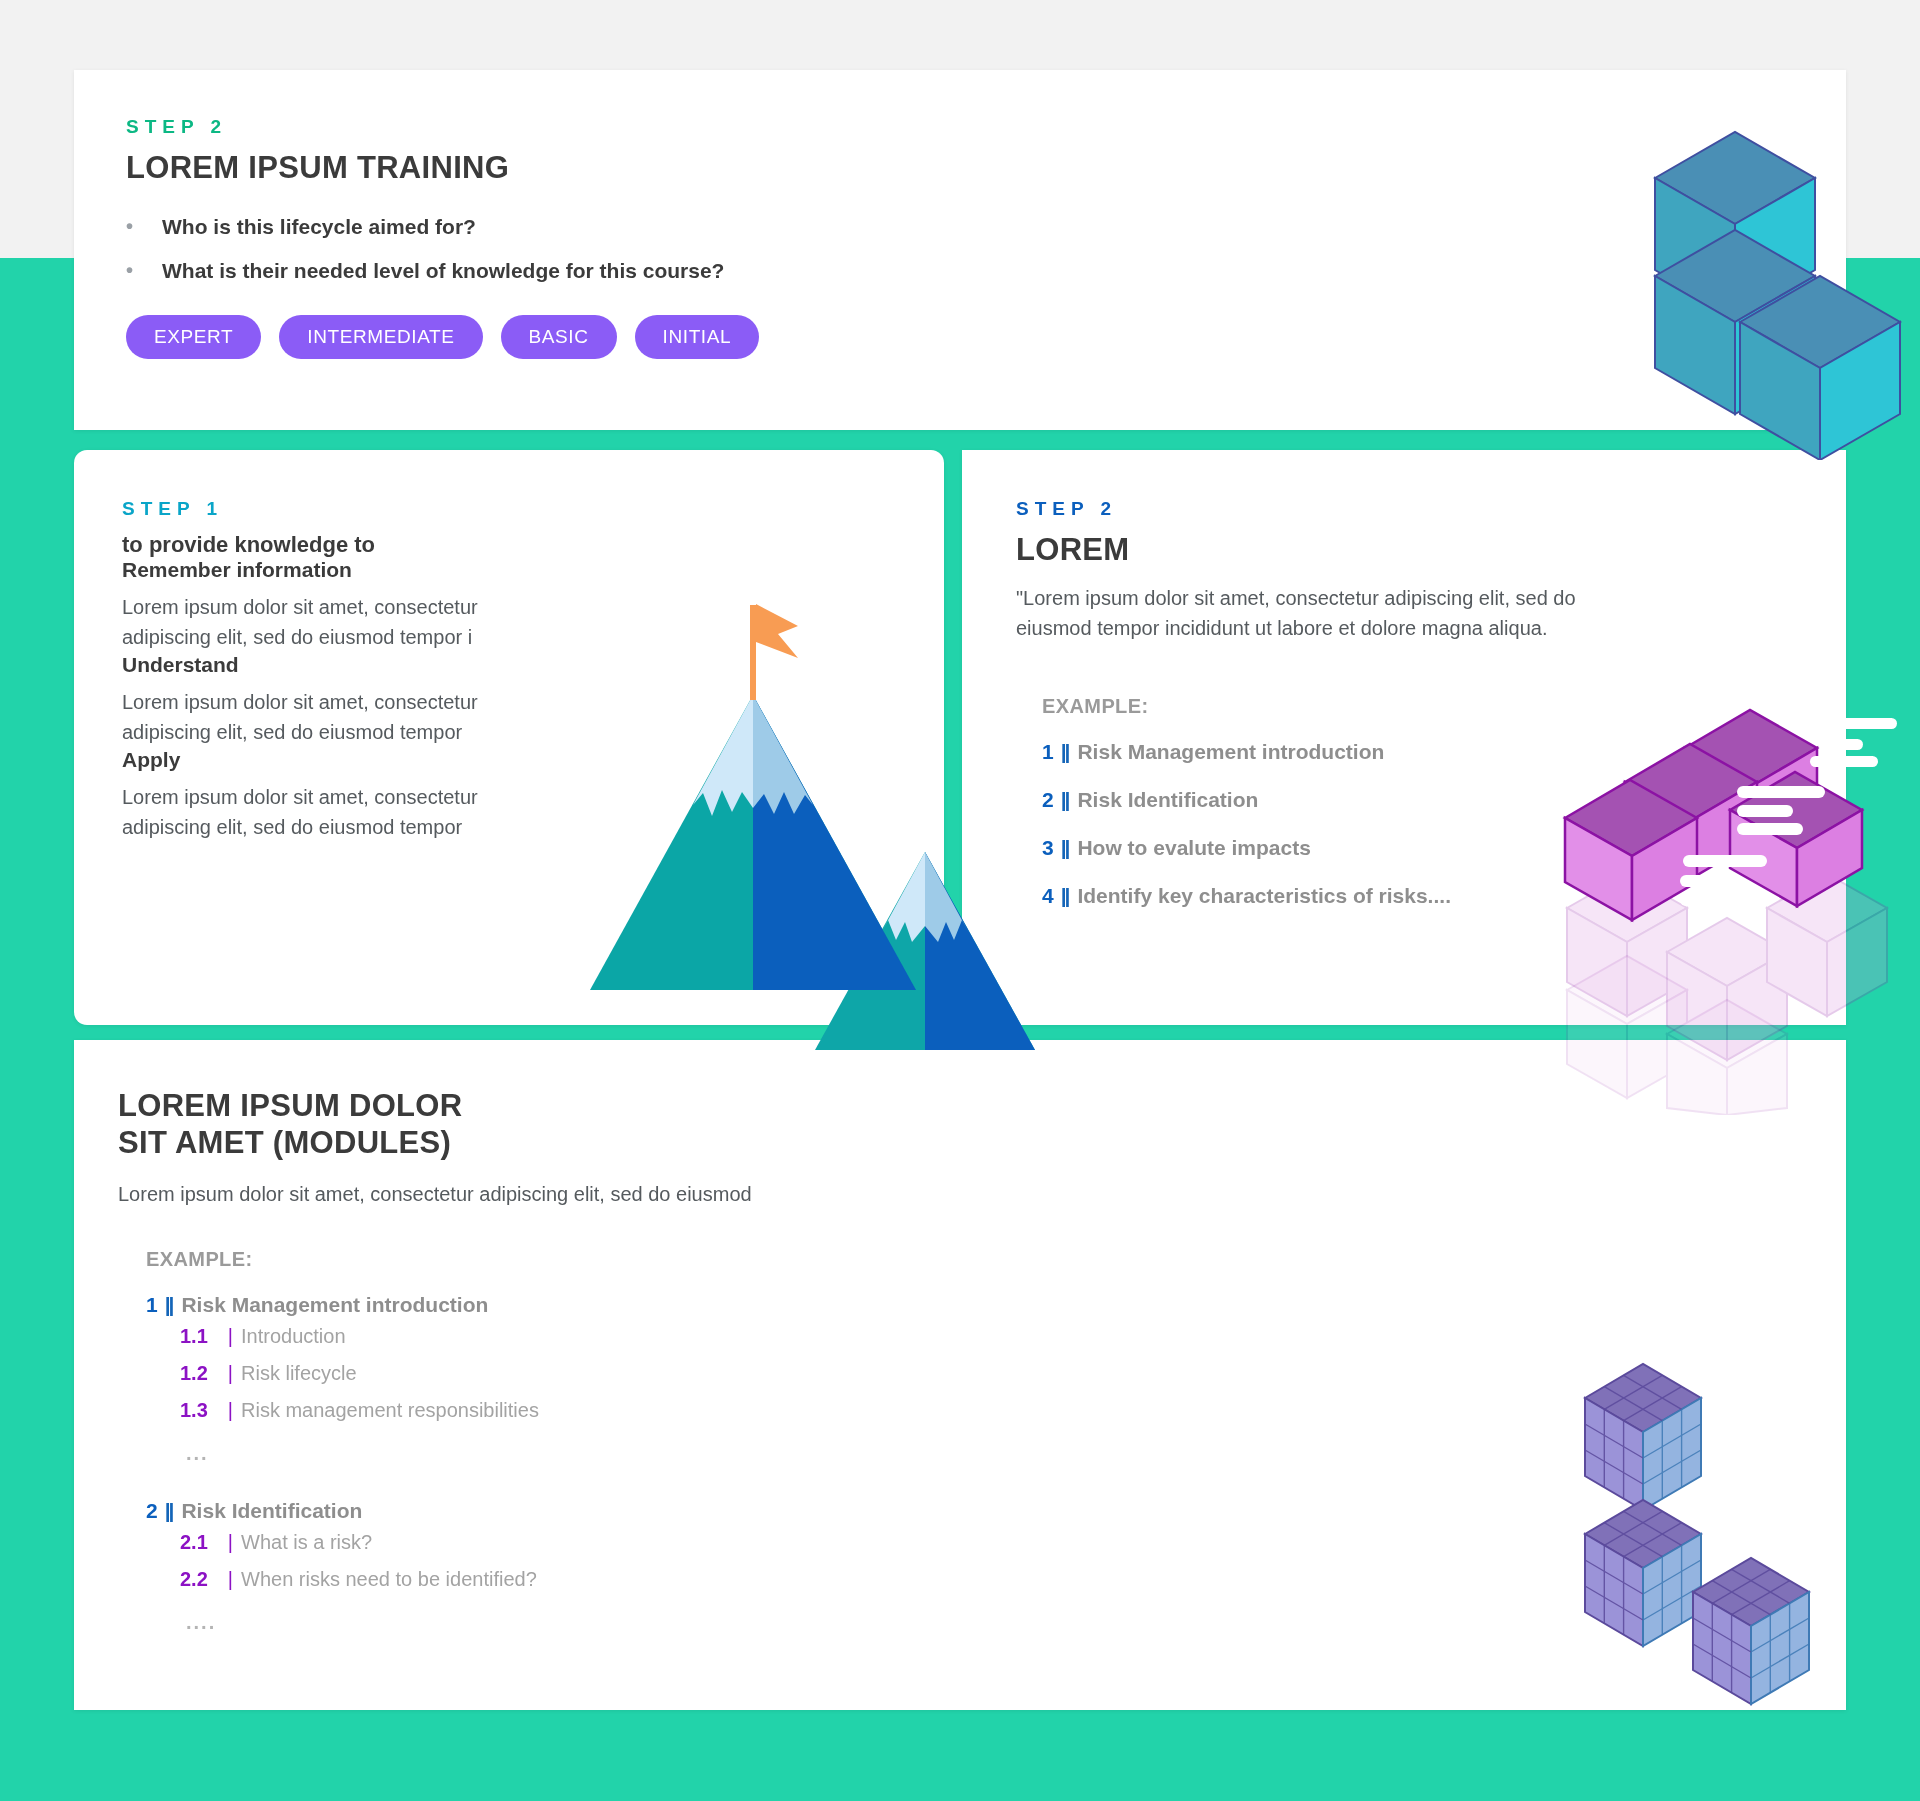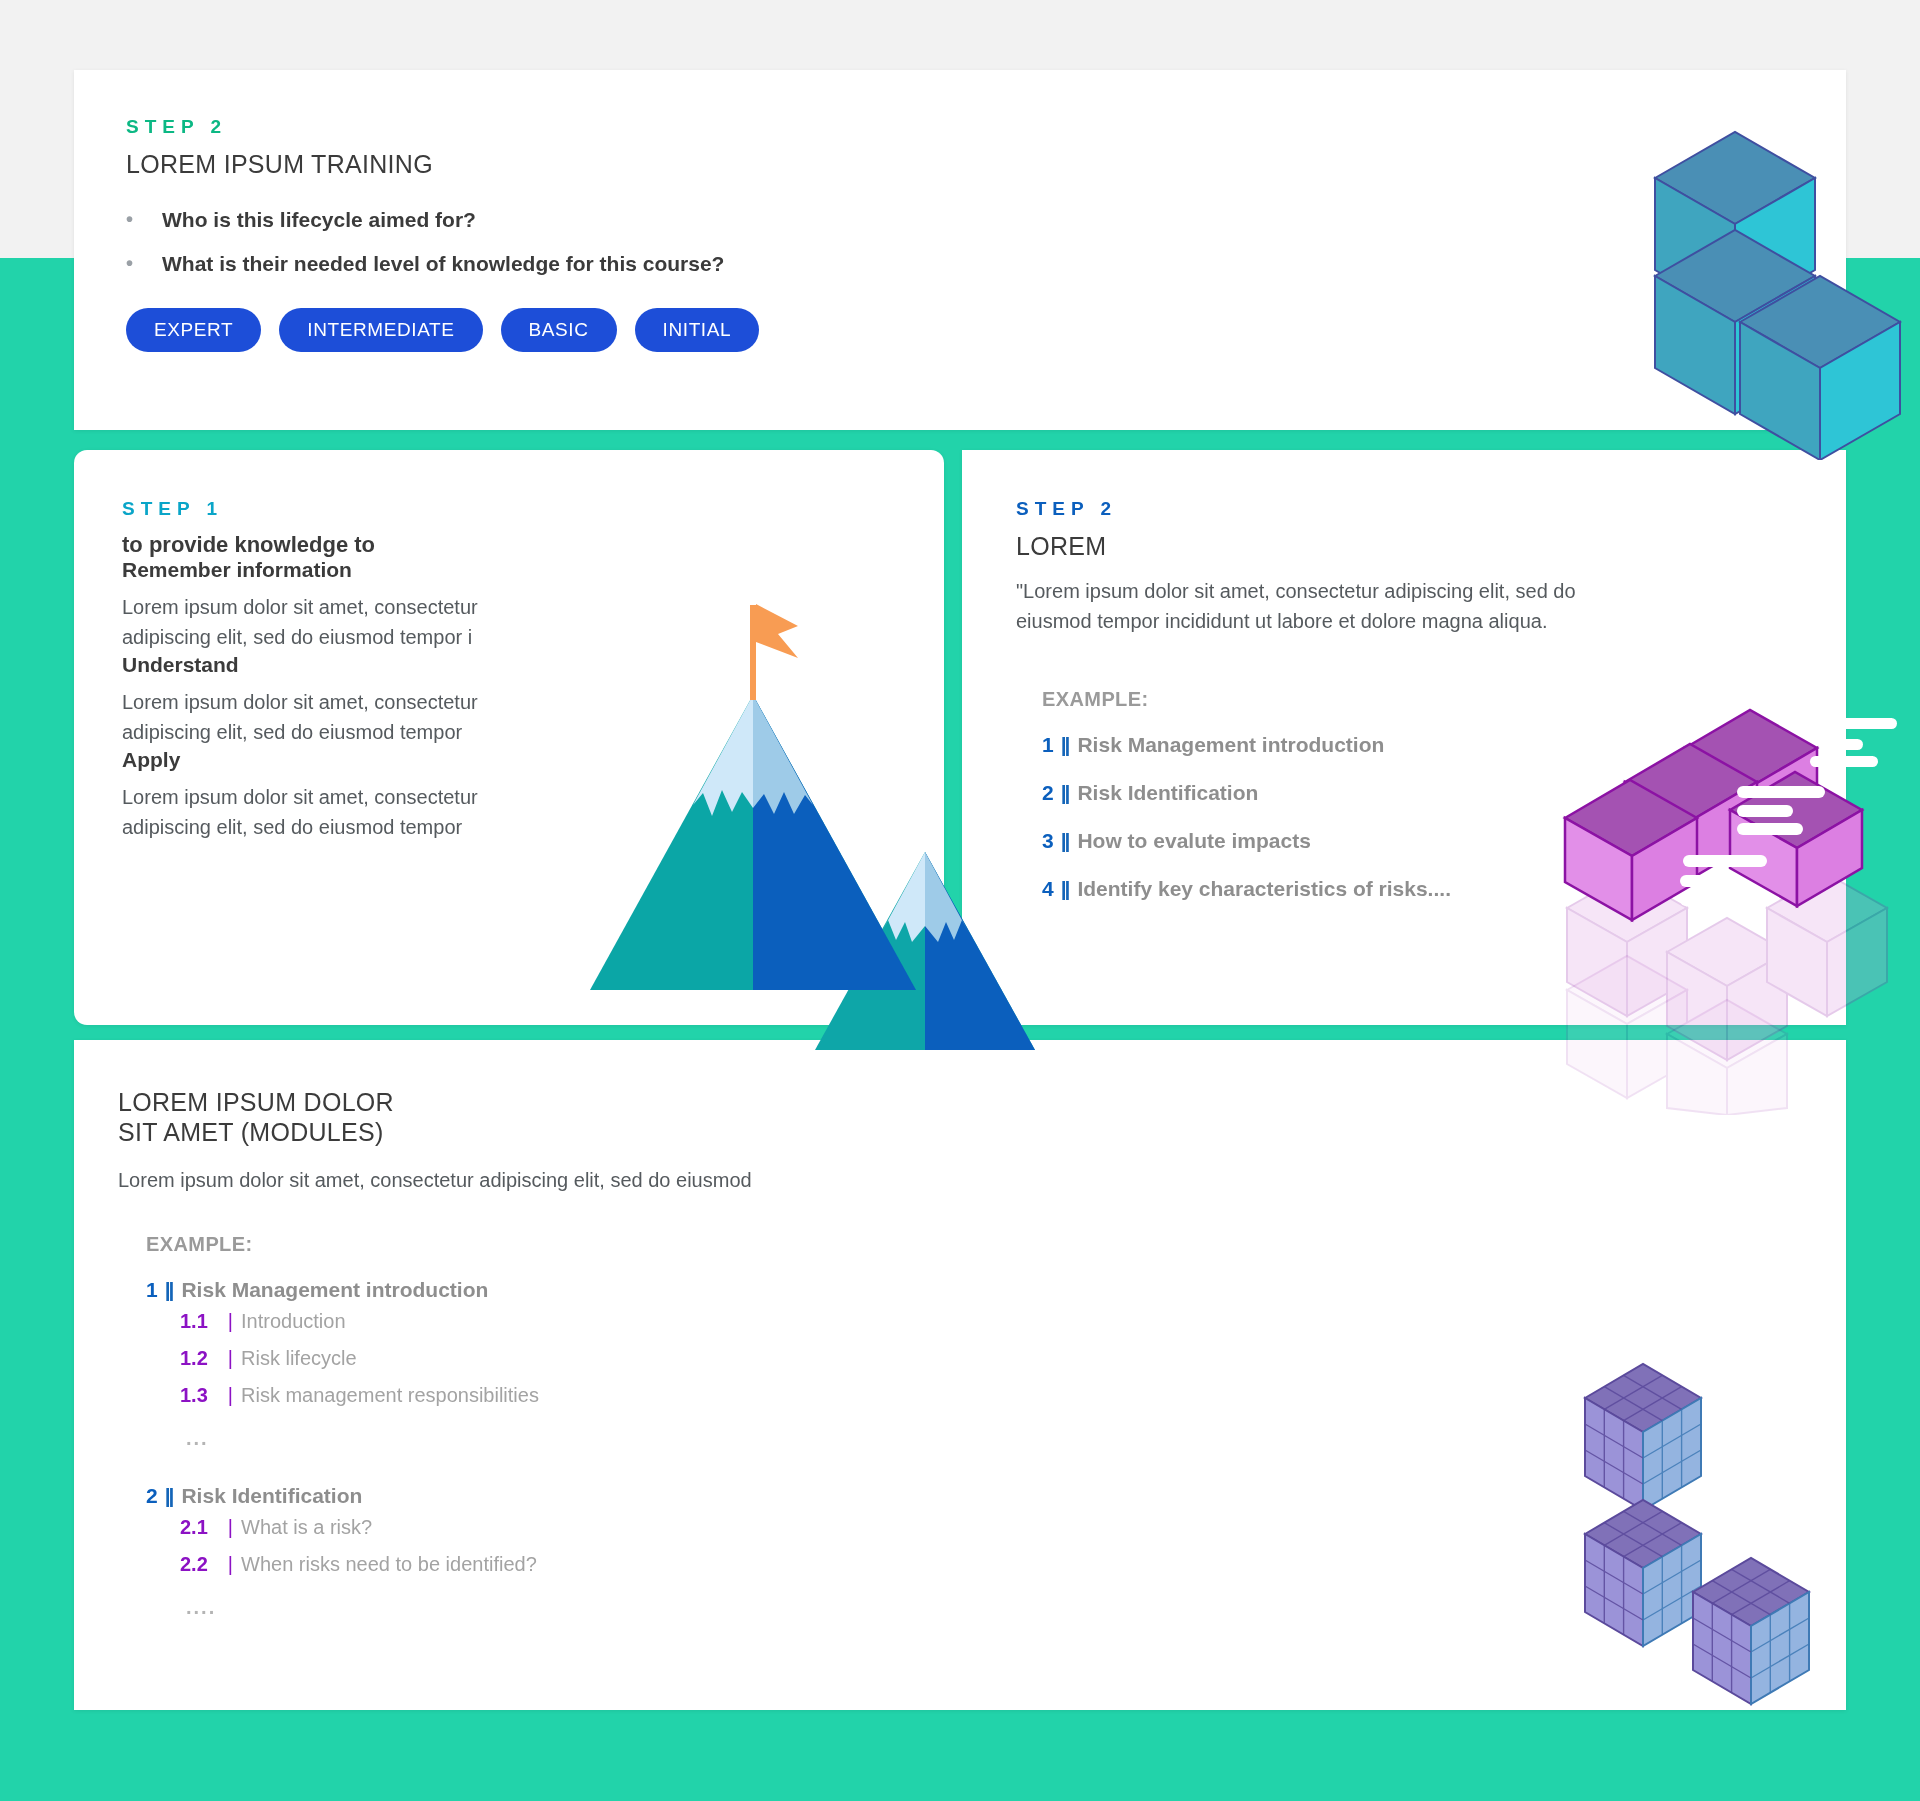--- a/index.html
+++ b/index.html
@@ -28,21 +28,21 @@
   
   .step-label{
     font-size:19px;font-weight:bold;letter-spacing:6px;margin:0 0 12px 0;
   }
   .c-green{color:#0cb884;}
   .c-cyan{color:#0aa5c8;}
   .c-blue{color:#0b5fbd;}
   .c-purple{color:#8c12c4;}
 
   .card-title{
-    font-size:25px;font-weight:normal;color:#3b3b3b;letter-spacing:.3px;
+    font-size:31px;font-weight:bold;color:#3b3b3b;letter-spacing:.3px;
     margin:0;line-height:1.18;
   }
   .card-subtitle{
     font-size:22px;font-weight:bold;color:#3b3b3b;margin:4px 0 0 0;
   }
   .body-text{
     font-size:20px;color:#555a5e;line-height:1.52;margin:0;
   }
 
   
@@ -51,21 +51,21 @@
     display:flex;align-items:flex-start;margin-bottom:20px;
     font-size:21px;font-weight:bold;color:#3b3b3b;
   }
   .bullets li .dot{
     color:#9aa0a6;font-size:20px;width:36px;flex:none;line-height:1.1;
   }
 
   
   .pill-row{display:flex;gap:18px;margin-top:32px;}
   .pill{
-    background:#1d4ed8;color:#ffffff;border:none;border-radius:40px;
+    background:#8b5cf6;color:#ffffff;border:none;border-radius:40px;
     padding:11px 28px;font-size:19px;letter-spacing:.6px;
     font-family:inherit;cursor:pointer;
   }
 
   
   .kblock{}
   .kblock h4{
     font-size:21px;font-weight:bold;color:#3b3b3b;margin:0 0 10px 0;
   }
 

